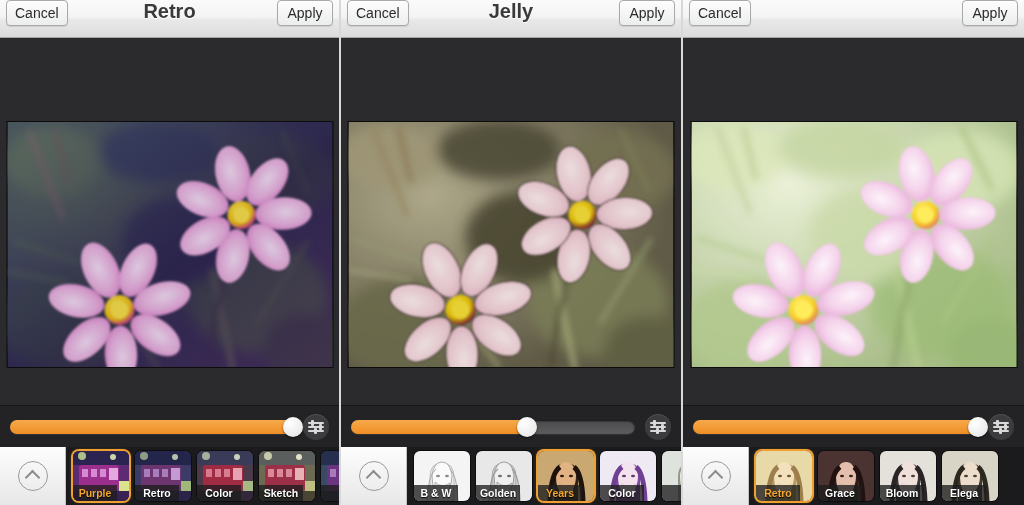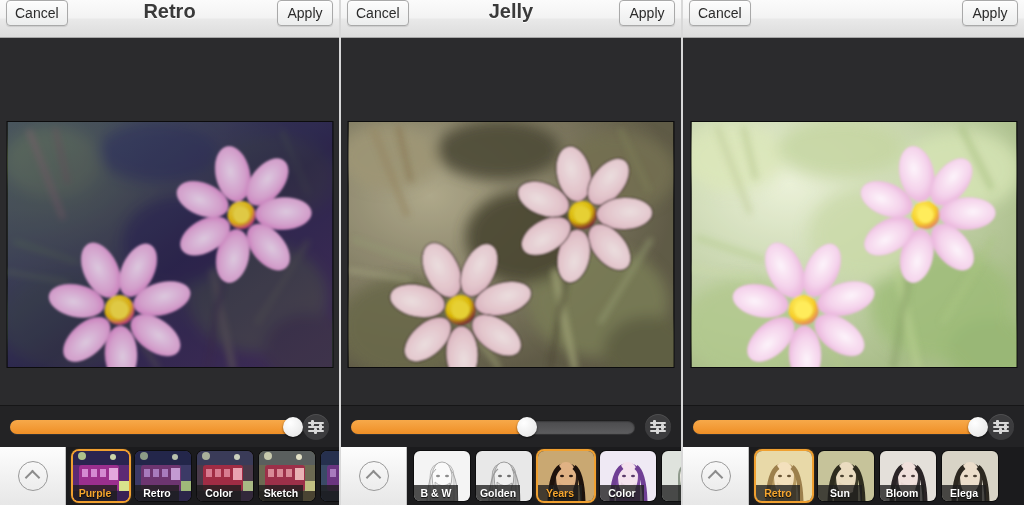--- a/index.html
+++ b/index.html
@@ -656,34 +656,34 @@
             <path d="M18 24 q2-13 10-13 t10 13 q0 16-10 18 t-10-18Z" fill="#f3e0bd"></path>
             <ellipse cx="24" cy="25" rx="2" ry="1.3" fill="#6a5434"></ellipse>
             <ellipse cx="33" cy="25" rx="2" ry="1.3" fill="#6a5434"></ellipse>
             <path d="M21 31 q7 6 15 1 l-1 9 q-7 4 -14 0Z" fill="#ecd7b0"></path>
             <path d="M12 50 q1-28 10-34" stroke="#9c7f4c" stroke-width="5" fill="none"></path>
             <path d="M45 50 q-1-28 -9-34" stroke="#9c7f4c" stroke-width="5" fill="none"></path>
           </svg>
           <div class="tlabel">Retro</div>
         </div>
 
-
-        <div class="thumb">
-          <svg class="timg" viewBox="0 0 56 50" preserveAspectRatio="none">
-            <rect width="56" height="50" fill="#c6c39a"></rect>
-            <path d="M16 50 V26 q0-14 12-14 t12 14 V50 Z" fill="#3c3a28"></path>
-            <path d="M18 24 q2-13 10-13 t10 13 q0 16-10 18 t-10-18Z" fill="#eadcc0"></path>
-            <ellipse cx="24" cy="25" rx="2" ry="1.3" fill="#4a4230"></ellipse>
-            <ellipse cx="33" cy="25" rx="2" ry="1.3" fill="#4a4230"></ellipse>
-            <path d="M21 31 q7 6 15 1 l-1 9 q-7 4 -14 0Z" fill="#e2d2b4"></path>
-            <path d="M12 50 q1-28 10-34" stroke="#2e2c1e" stroke-width="5" fill="none"></path>
-            <path d="M45 50 q-1-28 -9-34" stroke="#2e2c1e" stroke-width="5" fill="none"></path>
-          </svg>
-          <div class="tlabel">Sun</div>
-        </div>
+        <div class="thumb">
+          <svg class="timg" viewBox="0 0 56 50" preserveAspectRatio="none">
+            <rect width="56" height="50" fill="#4a3330"></rect>
+            <path d="M16 50 V26 q0-14 12-14 t12 14 V50 Z" fill="#2c1d1c"></path>
+            <path d="M18 24 q2-13 10-13 t10 13 q0 16-10 18 t-10-18Z" fill="#e5bfae"></path>
+            <ellipse cx="24" cy="25" rx="2" ry="1.3" fill="#33211c"></ellipse>
+            <ellipse cx="33" cy="25" rx="2" ry="1.3" fill="#33211c"></ellipse>
+            <path d="M21 31 q7 6 15 1 l-1 9 q-7 4 -14 0Z" fill="#dcb4a2"></path>
+            <path d="M12 50 q1-28 10-34" stroke="#22110f" stroke-width="5" fill="none"></path>
+            <path d="M45 50 q-1-28 -9-34" stroke="#22110f" stroke-width="5" fill="none"></path>
+          </svg>
+          <div class="tlabel">Grace</div>
+        </div>
+
 
         <div class="thumb">
           <svg class="timg" viewBox="0 0 56 50" preserveAspectRatio="none">
             <rect width="56" height="50" fill="#e4e0da"></rect>
             <path d="M16 50 V26 q0-14 12-14 t12 14 V50 Z" fill="#3a3436"></path>
             <path d="M18 24 q2-13 10-13 t10 13 q0 16-10 18 t-10-18Z" fill="#f0e0dc"></path>
             <ellipse cx="24" cy="25" rx="2" ry="1.3" fill="#4a3c3c"></ellipse>
             <ellipse cx="33" cy="25" rx="2" ry="1.3" fill="#4a3c3c"></ellipse>
             <path d="M21 31 q7 6 15 1 l-1 9 q-7 4 -14 0Z" fill="#e8d6d2"></path>
             <path d="M12 50 q1-28 10-34" stroke="#2a2426" stroke-width="5" fill="none"></path>

